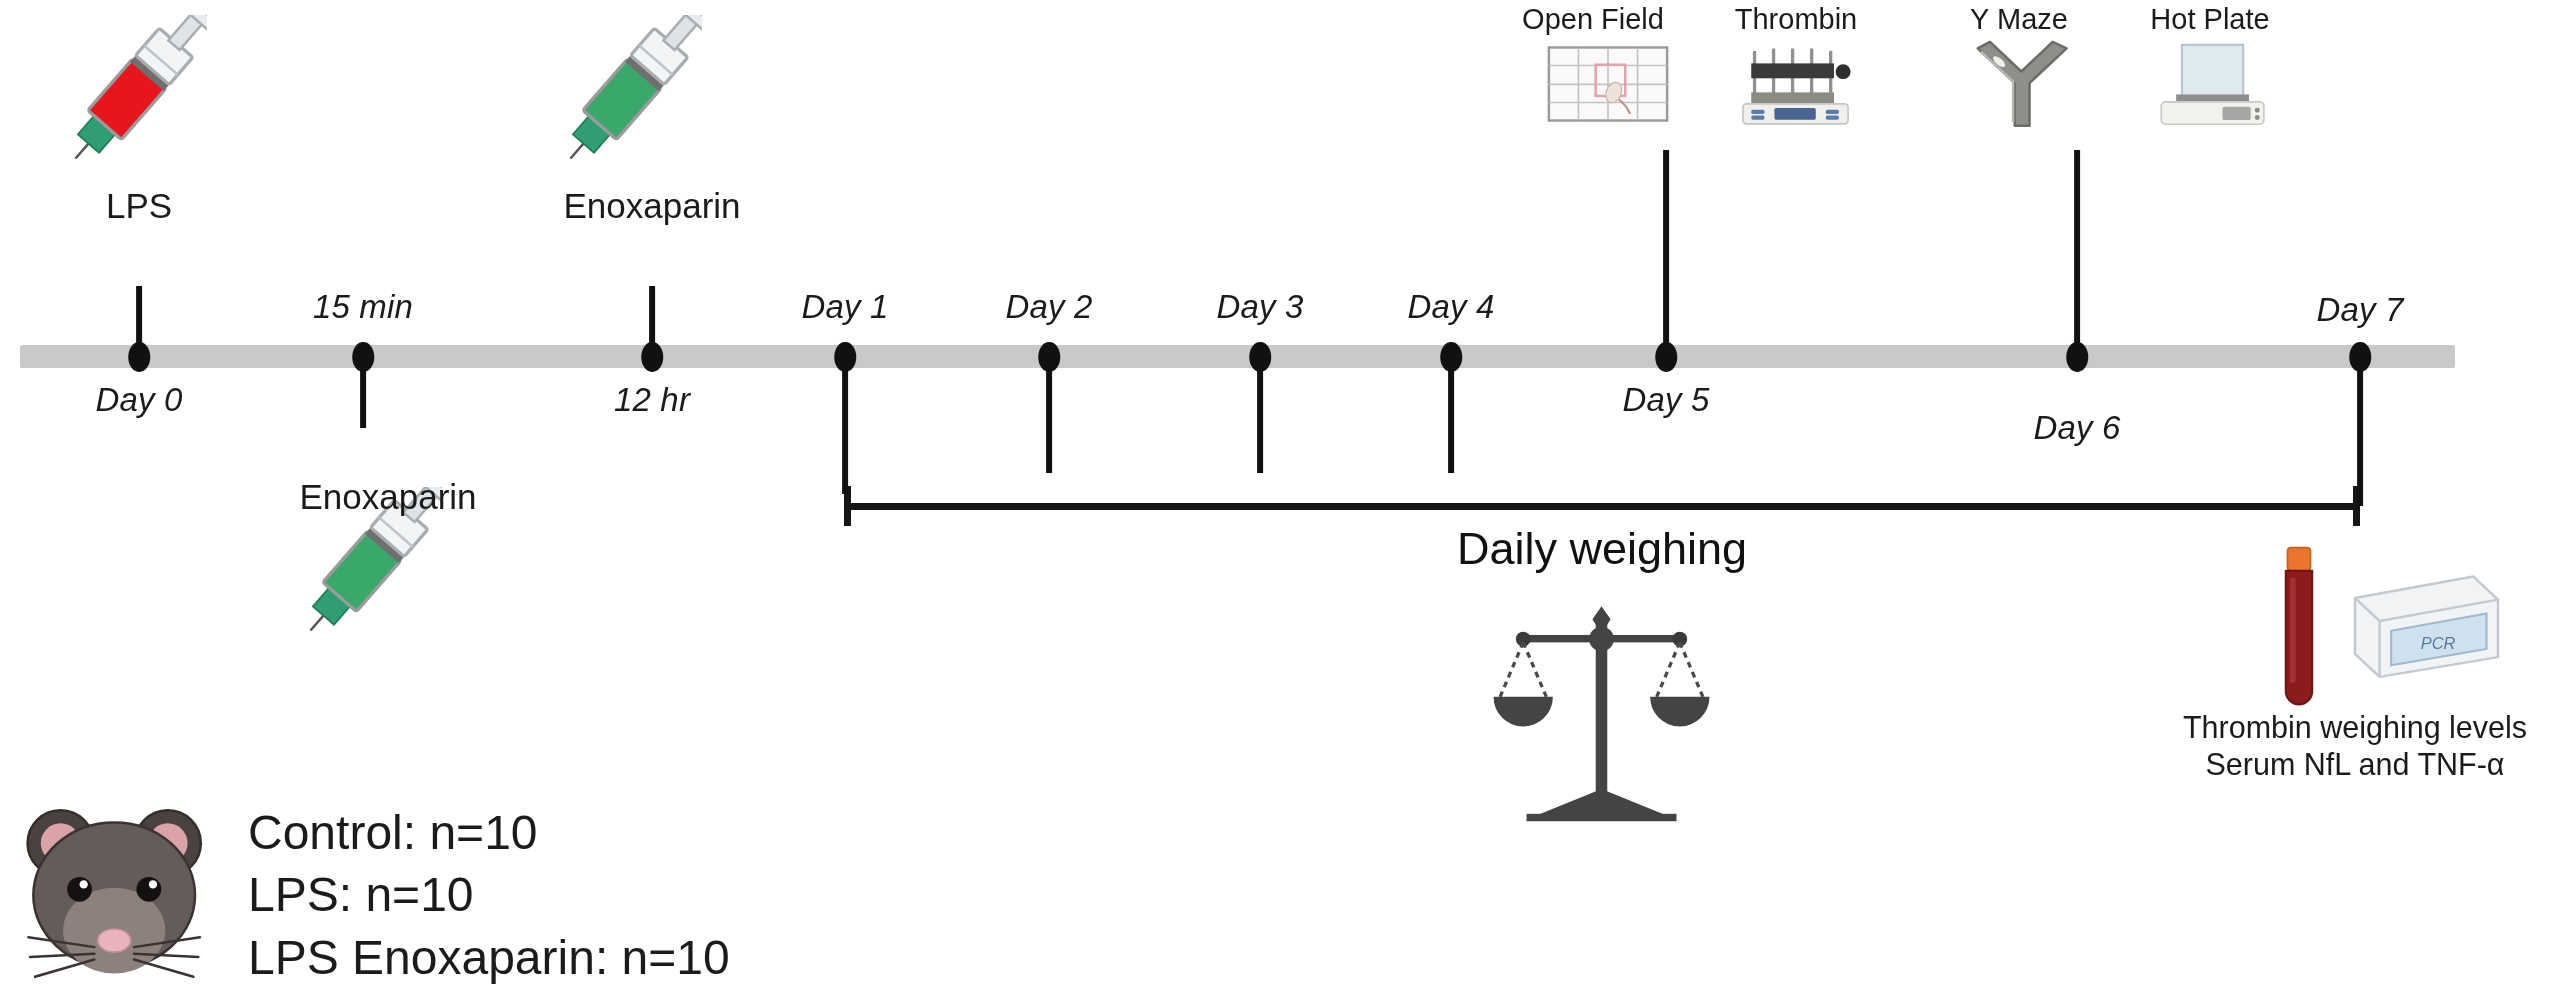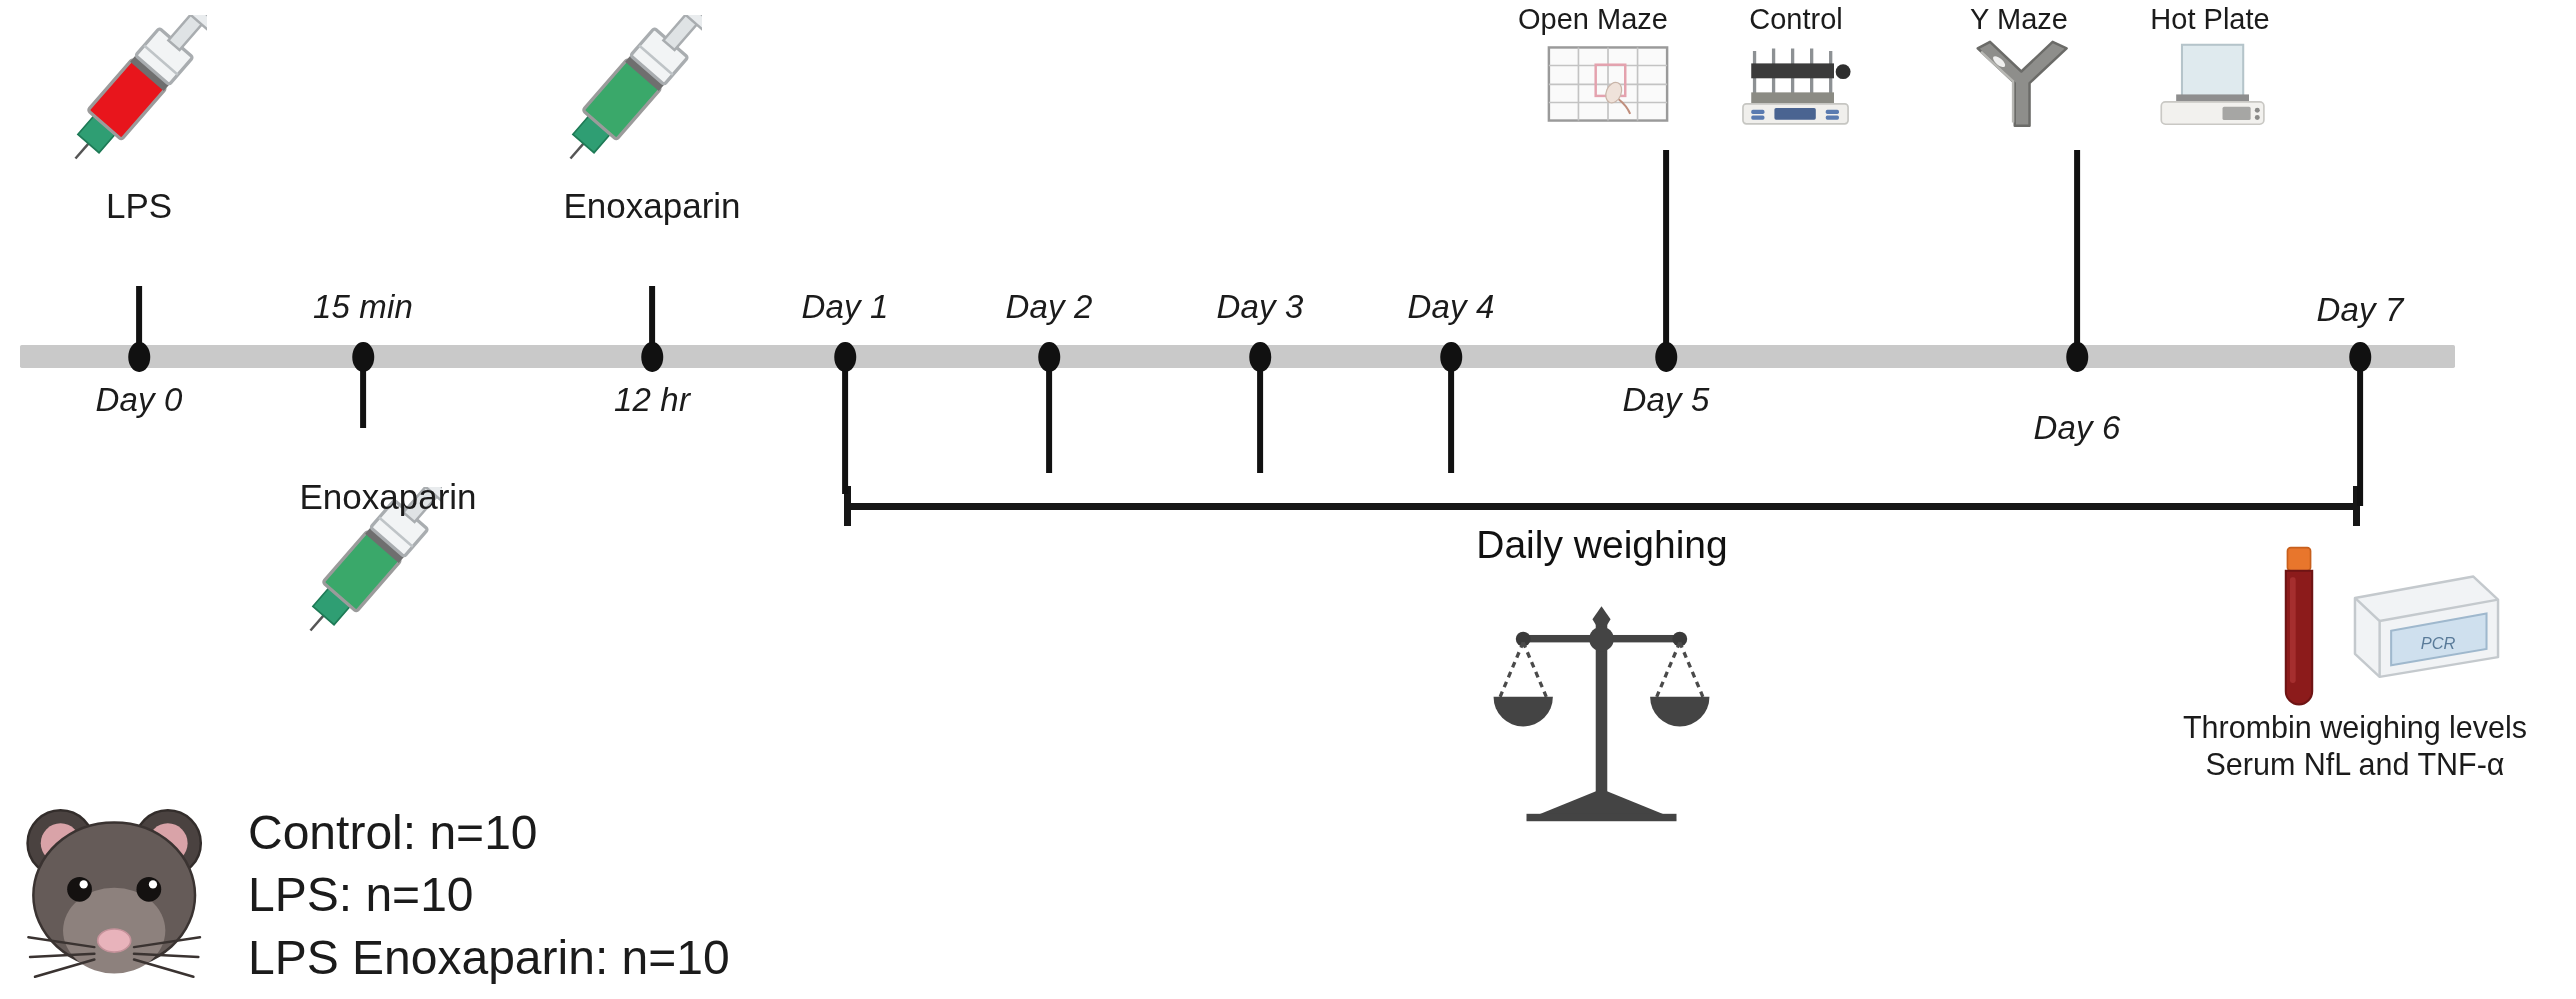--- a/index.html
+++ b/index.html
@@ -59,21 +59,21 @@
   
   #bracket-line{
     top:503px; left:844px; width:1516px; height:6.6px;
     background:#161616;
   }
   .bracket-cap{
     width:6.6px;height:40px;background:#161616;top:486px;
   }
   #weigh-title{
     top:523px;left:1602px;
-    font-size:39px;color:#111;
+    font-size:45px;color:#111;
   }
 
   
   #group-legend{
     left:248px; top:802px;
     font-size:48px;
     line-height:1.30;
     color:#1b1b1b;
   }
 
@@ -132,22 +132,22 @@
         <rect x="68" y="52" width="54" height="14" fill="#6f6f6f"></rect>
         <rect x="68" y="12" width="54" height="44" rx="3" fill="#f2f4f5" stroke="#a9adb0" stroke-width="4"></rect>
         <rect x="86" y="-28" width="18" height="44" fill="#dfe3e5" stroke="#a9adb0" stroke-width="3"></rect>
         <rect x="62" y="-38" width="66" height="13" rx="3" fill="#e9ecee" stroke="#a9adb0" stroke-width="3"></rect>
         <line x1="68" y1="40" x2="122" y2="40" stroke="#bfc4c7" stroke-width="3"></line>
       </g>
     </svg>
   </div>
   <div class="abs ctr event-label" style="left:652px;top:186px;">Enoxaparin</div>
 
-  <div class="abs ctr icon-caption" style="left:1593px;top:3.3px;">Open Maze</div>
-  <div class="abs ctr icon-caption" style="left:1796px;top:3.3px;">Control</div>
+  <div class="abs ctr icon-caption" style="left:1593px;top:3.3px;">Open Field</div>
+  <div class="abs ctr icon-caption" style="left:1796px;top:3.3px;">Thrombin</div>
   <div class="abs ctr icon-caption" style="left:2019px;top:3.3px;">Y Maze</div>
   <div class="abs ctr icon-caption" style="left:2210px;top:3.3px;text-align:right;">Hot Plate</div>
 
   <div class="abs" style="left:1546px;top:45px;">
     <svg width="124" height="78" viewBox="0 0 150 95">
       <rect x="3" y="3" width="144" height="89" fill="#fafafa" stroke="#9a9a9a" stroke-width="3"></rect>
       <g stroke="#c3c3c3" stroke-width="2">
         <line x1="39" y1="3" x2="39" y2="92"></line>
           <line x1="75" y1="3" x2="75" y2="92"></line>
           <line x1="111" y1="3" x2="111" y2="92"></line>

